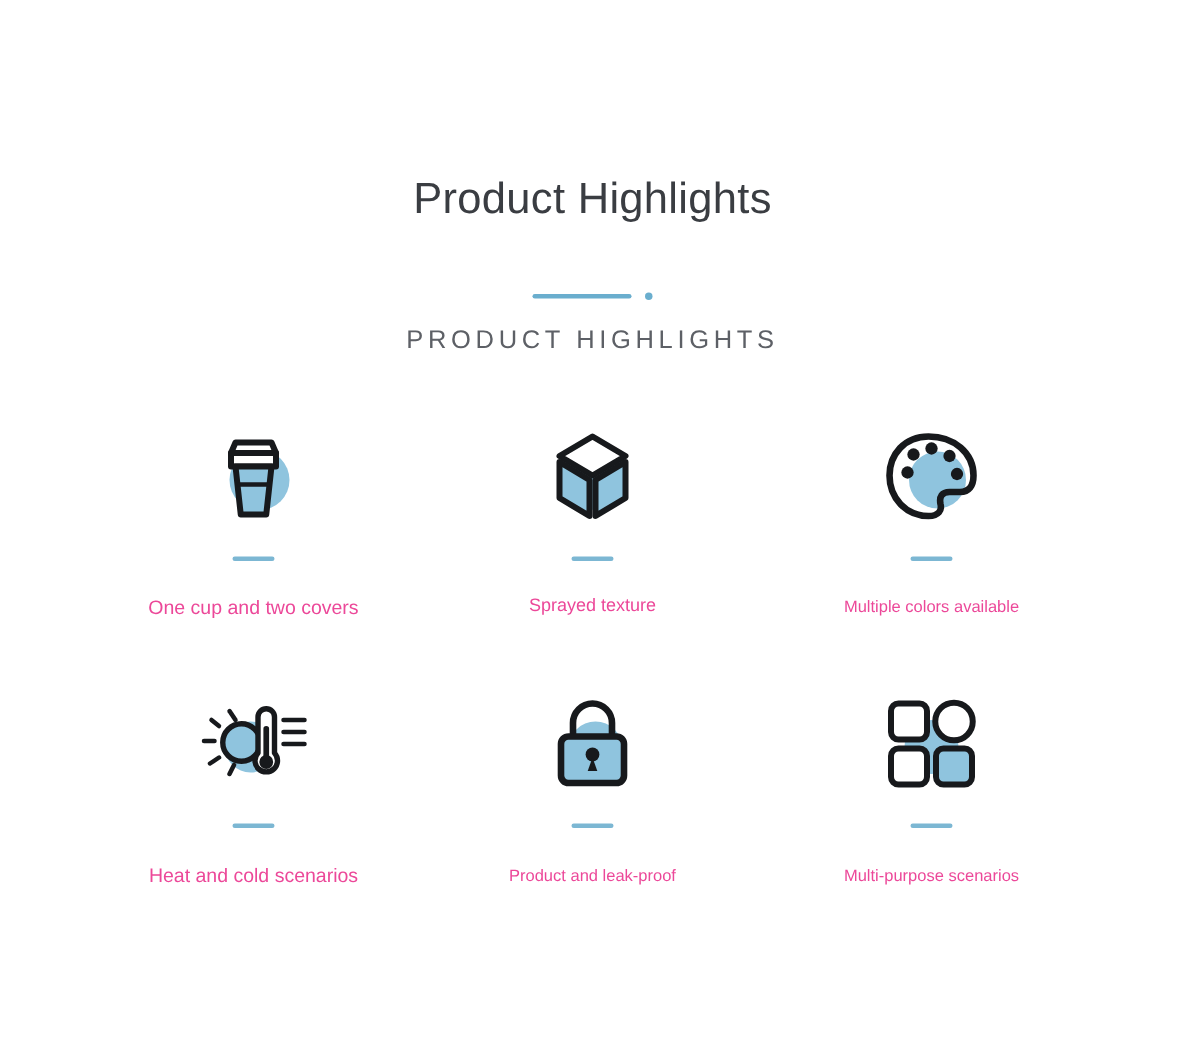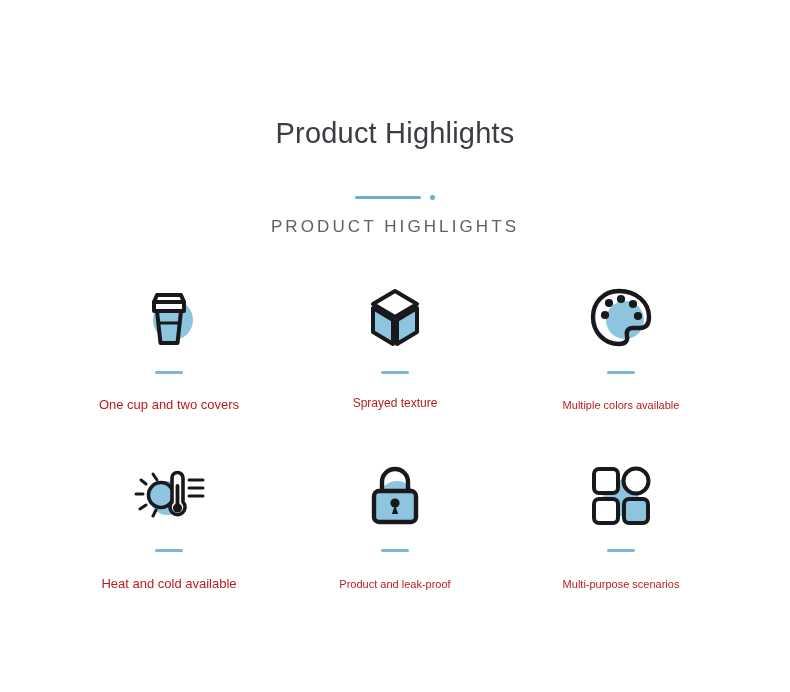--- a/index.html
+++ b/index.html
@@ -100,21 +100,21 @@
   .feature-dash {
     width: 28px;
     height: 3px;
     background: #7cb7d3;
     border-radius: 2px;
     margin-top: 16px;
   }
 
   .feature-label {
     margin-top: 24px;
-    color: #b91c1c;
+    color: #ec4899;
     text-align: center;
     line-height: 1.3;
   }
   .size-sm { font-size: 11px; }
   .size-md { font-size: 13px; }
   .size-lg { font-size: 12px; }
 
   
   .cell-0 .feature-label { margin-top: 23px; }
   .cell-1 .feature-label { margin-top: 22px; }
@@ -202,21 +202,21 @@
           <circle cx="46.5" cy="42" r="4.6" fill="#17191c"></circle>
           <rect x="44.6" y="18" width="3.8" height="22" rx="1.9" fill="#17191c"></rect>
           <g stroke="#17191c" stroke-width="3" stroke-linecap="round">
             <line x1="58" y1="14" x2="72" y2="14"></line>
             <line x1="58" y1="22" x2="72" y2="22"></line>
             <line x1="58" y1="30" x2="72" y2="30"></line>
           </g>
         </svg>
       </div>
       <div class="feature-dash"></div>
-      <div class="feature-label size-md">Heat and cold available</div>
+      <div class="feature-label size-md">Heat and cold scenarios</div>
     </div>
 
     <div class="feature cell-4">
       <div class="icon-wrap">
         <svg width="56" height="62" viewBox="0 0 56 62">
           <circle cx="30" cy="34" r="18" fill="#8fc4de"></circle>
           <path d="M15 26 L15 17 a13 13 0 0 1 26 0 L41 26" fill="none" stroke="#17191c" stroke-width="4.4" stroke-linecap="round"></path>
           <rect x="7" y="26" width="42" height="31" rx="5" fill="#8fc4de" stroke="#17191c" stroke-width="4.4"></rect>
           <circle cx="28" cy="38" r="4.6" fill="#17191c"></circle>
           <path d="M28 40 L24.8 49 L31.2 49 Z" fill="#17191c"></path>

